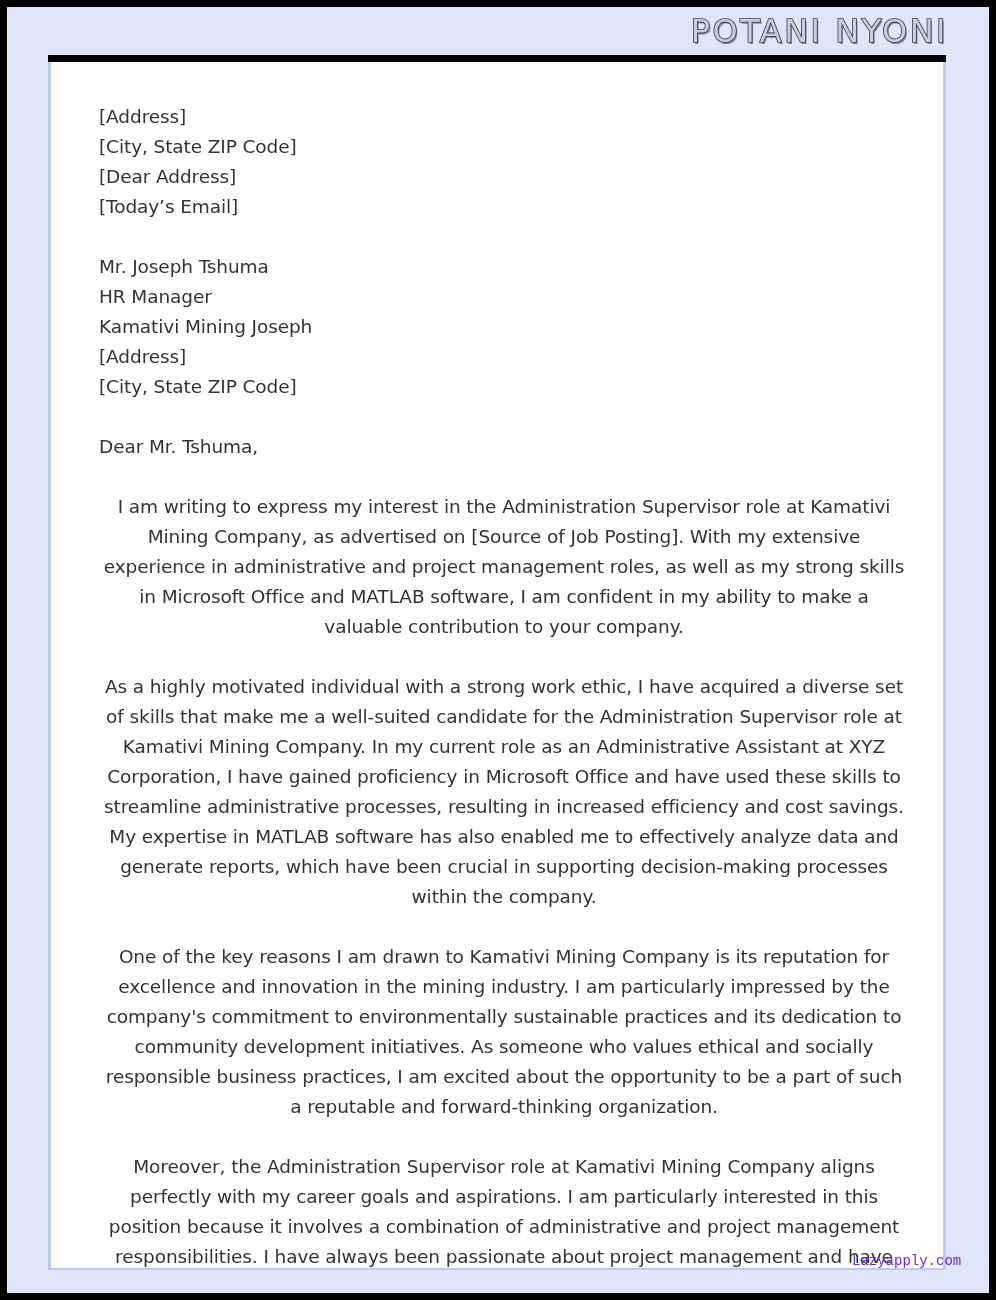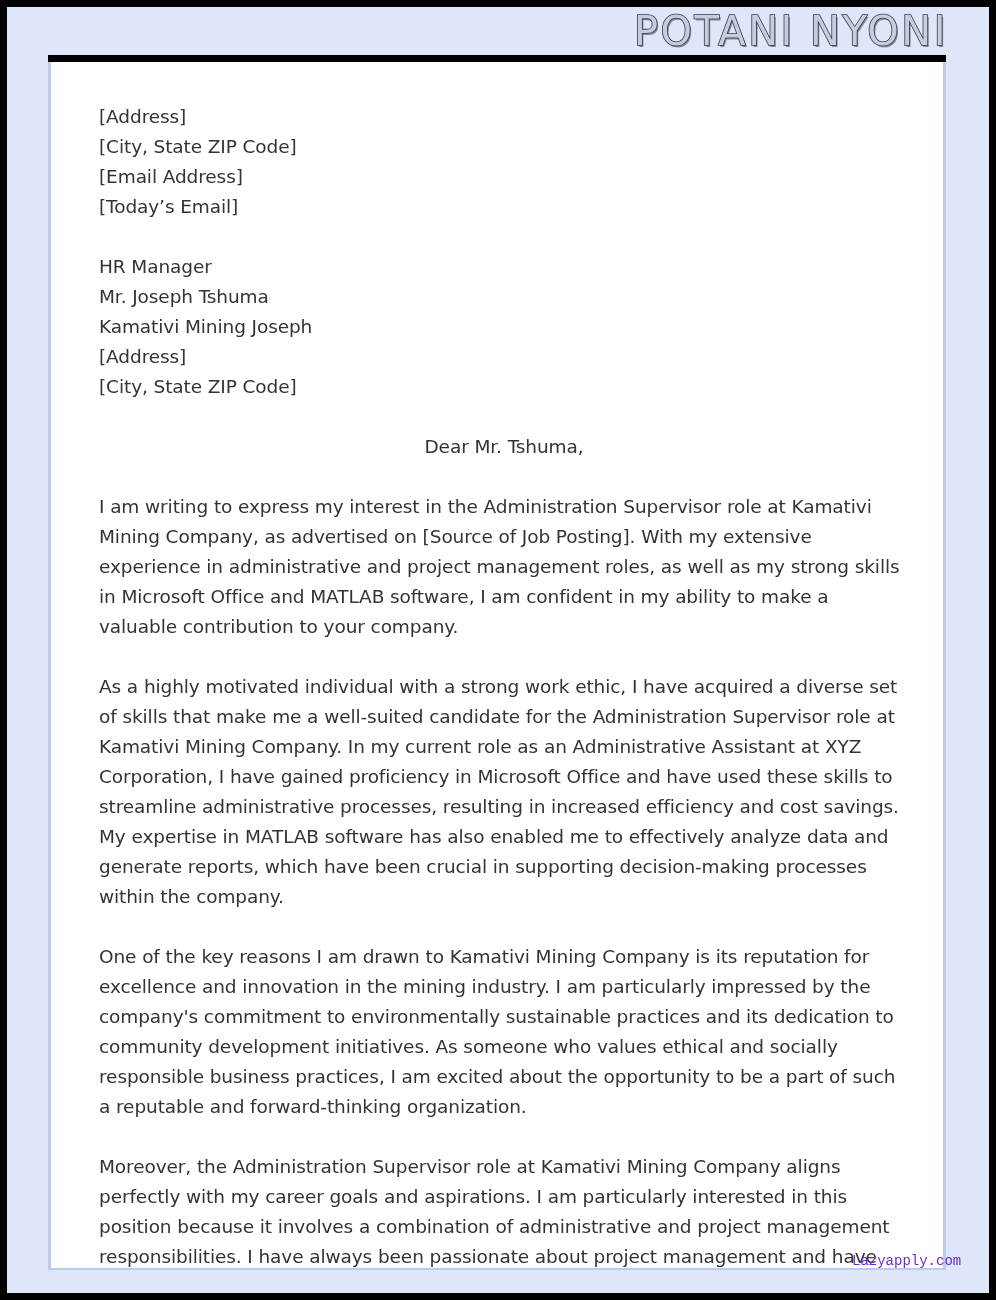--- a/index.html
+++ b/index.html
@@ -43,21 +43,21 @@
     top: 0;
     width: 982px;
     height: 48px;
   }
 
   #doc-title {
     position: absolute;
     right: 41px;
     top: -2px;
     font-family: "DejaVu Sans", sans-serif;
-    font-size: 40px;
+    font-size: 32px;
     font-weight: 400;
     letter-spacing: 2.5px;
     line-height: 52px;
     white-space: nowrap;
     color: #c3cde4;
     -webkit-text-stroke: 1.6px #3b3b3b;
     paint-order: stroke fill;
     text-shadow: 1.5px 1.5px 0 rgba(60,60,60,0.55);
   }
 
@@ -100,25 +100,24 @@
 
   .addr-block {
     margin: 0 0 30px 0;
   }
   .addr-line {
     display: block;
     white-space: nowrap;
   }
   .salutation {
     margin: 0 0 30px 0;
-    text-align: center;
   }
   .body-para {
     margin: 0 0 30px 0;
-    text-align: left;
+    text-align: center;
   }
   .body-para:last-child {
     margin-bottom: 0;
   }
 
   
   #watermark {
     position: absolute;
     left: 845px;
     top: 1245px;
@@ -142,27 +141,27 @@
 
   <div id="page-topbar"></div>
 
   <div id="letter-sheet"></div>
 
   <div id="letter-body">
 
     <div class="addr-block">
       <span class="addr-line">[Address]</span>
       <span class="addr-line">[City, State ZIP Code]</span>
-      <span class="addr-line">[Email Address]</span>
+      <span class="addr-line">[Dear Address]</span>
       <span class="addr-line">[Today’s Email]</span>
     </div>
 
     <div class="addr-block">
+      <span class="addr-line">Mr. Joseph Tshuma</span>
       <span class="addr-line">HR Manager</span>
-      <span class="addr-line">Mr. Joseph Tshuma</span>
       <span class="addr-line">Kamativi Mining Joseph</span>
       <span class="addr-line">[Address]</span>
       <span class="addr-line">[City, State ZIP Code]</span>
     </div>
 
     <p class="salutation">Dear Mr. Tshuma,</p>
 
     <p class="body-para">I am writing to express my interest in the Administration Supervisor role at Kamativi Mining Company, as advertised on [Source of Job Posting]. With my extensive experience in administrative and project management roles, as well as my strong skills in Microsoft Office and MATLAB software, I am confident in my ability to make a valuable contribution to your company.</p>
     <p class="body-para">As a highly motivated individual with a strong work ethic, I have acquired a diverse set of skills that make me a well-suited candidate for the Administration Supervisor role at Kamativi Mining Company. In my current role as an Administrative Assistant at XYZ Corporation, I have gained proficiency in Microsoft Office and have used these skills to streamline administrative processes, resulting in increased efficiency and cost savings. My expertise in MATLAB software has also enabled me to effectively analyze data and generate reports, which have been crucial in supporting decision-making processes within the company.</p>
     <p class="body-para">One of the key reasons I am drawn to Kamativi Mining Company is its reputation for excellence and innovation in the mining industry. I am particularly impressed by the company's commitment to environmentally sustainable practices and its dedication to community development initiatives. As someone who values ethical and socially responsible business practices, I am excited about the opportunity to be a part of such a reputable and forward-thinking organization.</p>

